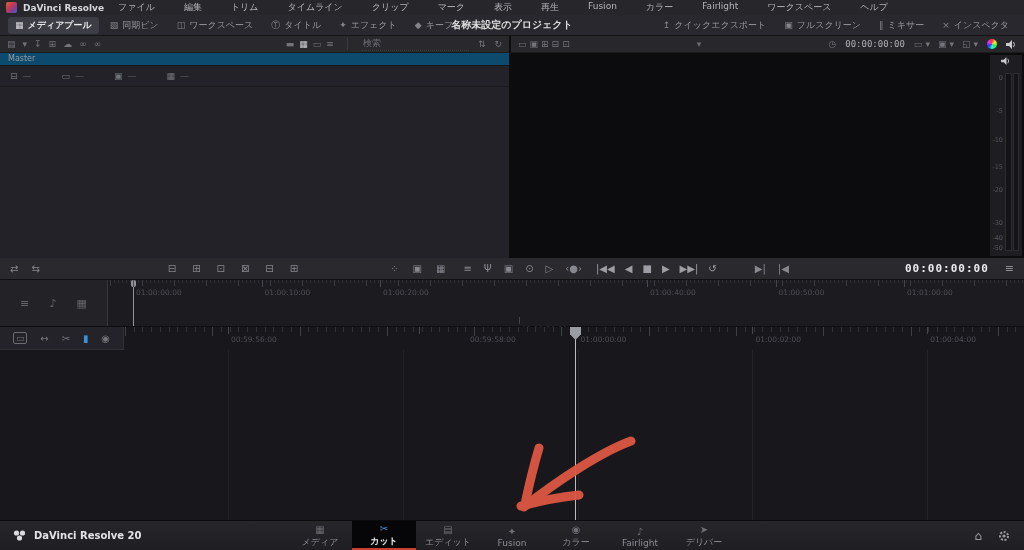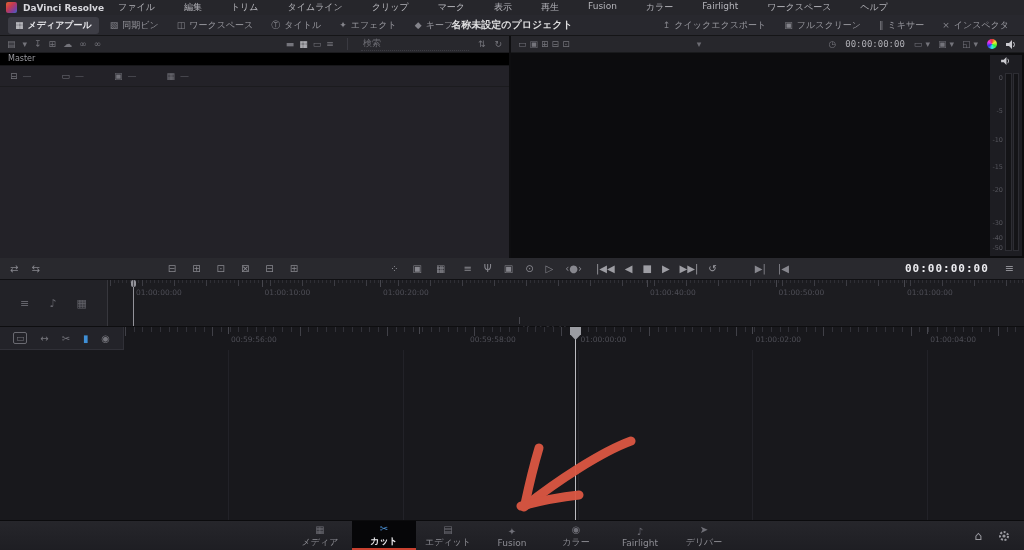--- a/index.html
+++ b/index.html
@@ -27,21 +27,21 @@
   .project-title { position:absolute; left:50%; transform:translateX(-50%); font-size:10px; font-weight:bold; color:#dededf; white-space:nowrap; }
 
   
   .main { display:flex; height:222px; }
   .media-pool { width:511px; background:#232228; border-right:2px solid #0e0e10; display:flex; flex-direction:column; }
   .mp-toolbar { height:17px; background:#28282d; border-bottom:1px solid #1b1b1e; display:flex; align-items:center; padding:0 7px; gap:9px; font-size:9px; color:#7f7f86; }
   .mp-toolbar .spacer { flex:1; }
   .mini { font-size:9px; color:#74747b; cursor:default; }
   .mini.active { color:#cfcfd4; }
   .search-box { width:108px; border-bottom:1px dotted #3c3c43; color:#6c6c73; padding:0 2px; font-size:9px; }
-  .mp-binrow { height:13px; background:#000000; border-bottom:1px solid #17171a; font-size:8px; color:#9a9aa0; padding:1px 8px; }
+  .mp-binrow { height:13px; background:#0c4a6e; border-bottom:1px solid #17171a; font-size:8px; color:#9a9aa0; padding:1px 8px; }
   .mp-stats { height:21px; display:flex; align-items:center; gap:30px; padding:0 10px; border-bottom:1px solid #1b1b1e; font-size:9px; color:#5a5a62; }
   .stat { display:flex; align-items:center; gap:5px; }
   .mp-empty { flex:1; display:flex; flex-direction:column; align-items:center; justify-content:center; gap:13px; }
   .mp-empty-title { font-size:17px; color:#52525b; }
   .mp-empty-sub { font-size:10px; color:#45454d; }
 
   .viewer { flex:1; display:flex; flex-direction:column; background:#0d0d0f; }
   .viewer-toolbar { height:17px; background:#27272c; border-bottom:1px solid #191a1c; display:flex; align-items:center; padding:0 7px; gap:9px; font-size:9px; color:#7c7c83; }
   .vt-group { display:flex; align-items:center; gap:3px; }
   .vt-center { flex:1; text-align:center; color:#6b6b72; }
@@ -373,20 +373,28 @@
       </div>
     <div class="lt-playhead" style="left:575px"></div>
   <div class="grid-line" style="left: 228px;"></div>
       <div class="grid-line" style="left: 402.8px;"></div>
       <div class="grid-line" style="left: 577.6px;"></div>
       <div class="grid-line" style="left: 752.4px;"></div>
       <div class="grid-line" style="left: 927.2px;"></div>
     </div>
 
   <footer class="bottombar">
+    <div class="bb-left">
+      <svg width="15" height="13" viewBox="0 0 15 13">
+        <circle cx="4.5" cy="4" r="2.6" fill="#dcdce0"></circle>
+        <circle cx="10.5" cy="4" r="2.6" fill="#dcdce0"></circle>
+        <circle cx="7.5" cy="9" r="2.6" fill="#dcdce0"></circle>
+      </svg>
+      <span>DaVinci Resolve 20</span>
+    </div>
     <div class="bb-tabs">
 
     <div class="tab">
         <span class="tab-icon">▦</span>
         <span class="tab-label">メディア</span>
       </div>
         <div class="tab active">
         <span class="tab-icon" style="color: rgb(74, 143, 212);">✂</span>
         <span class="tab-label">カット</span>
       </div>

